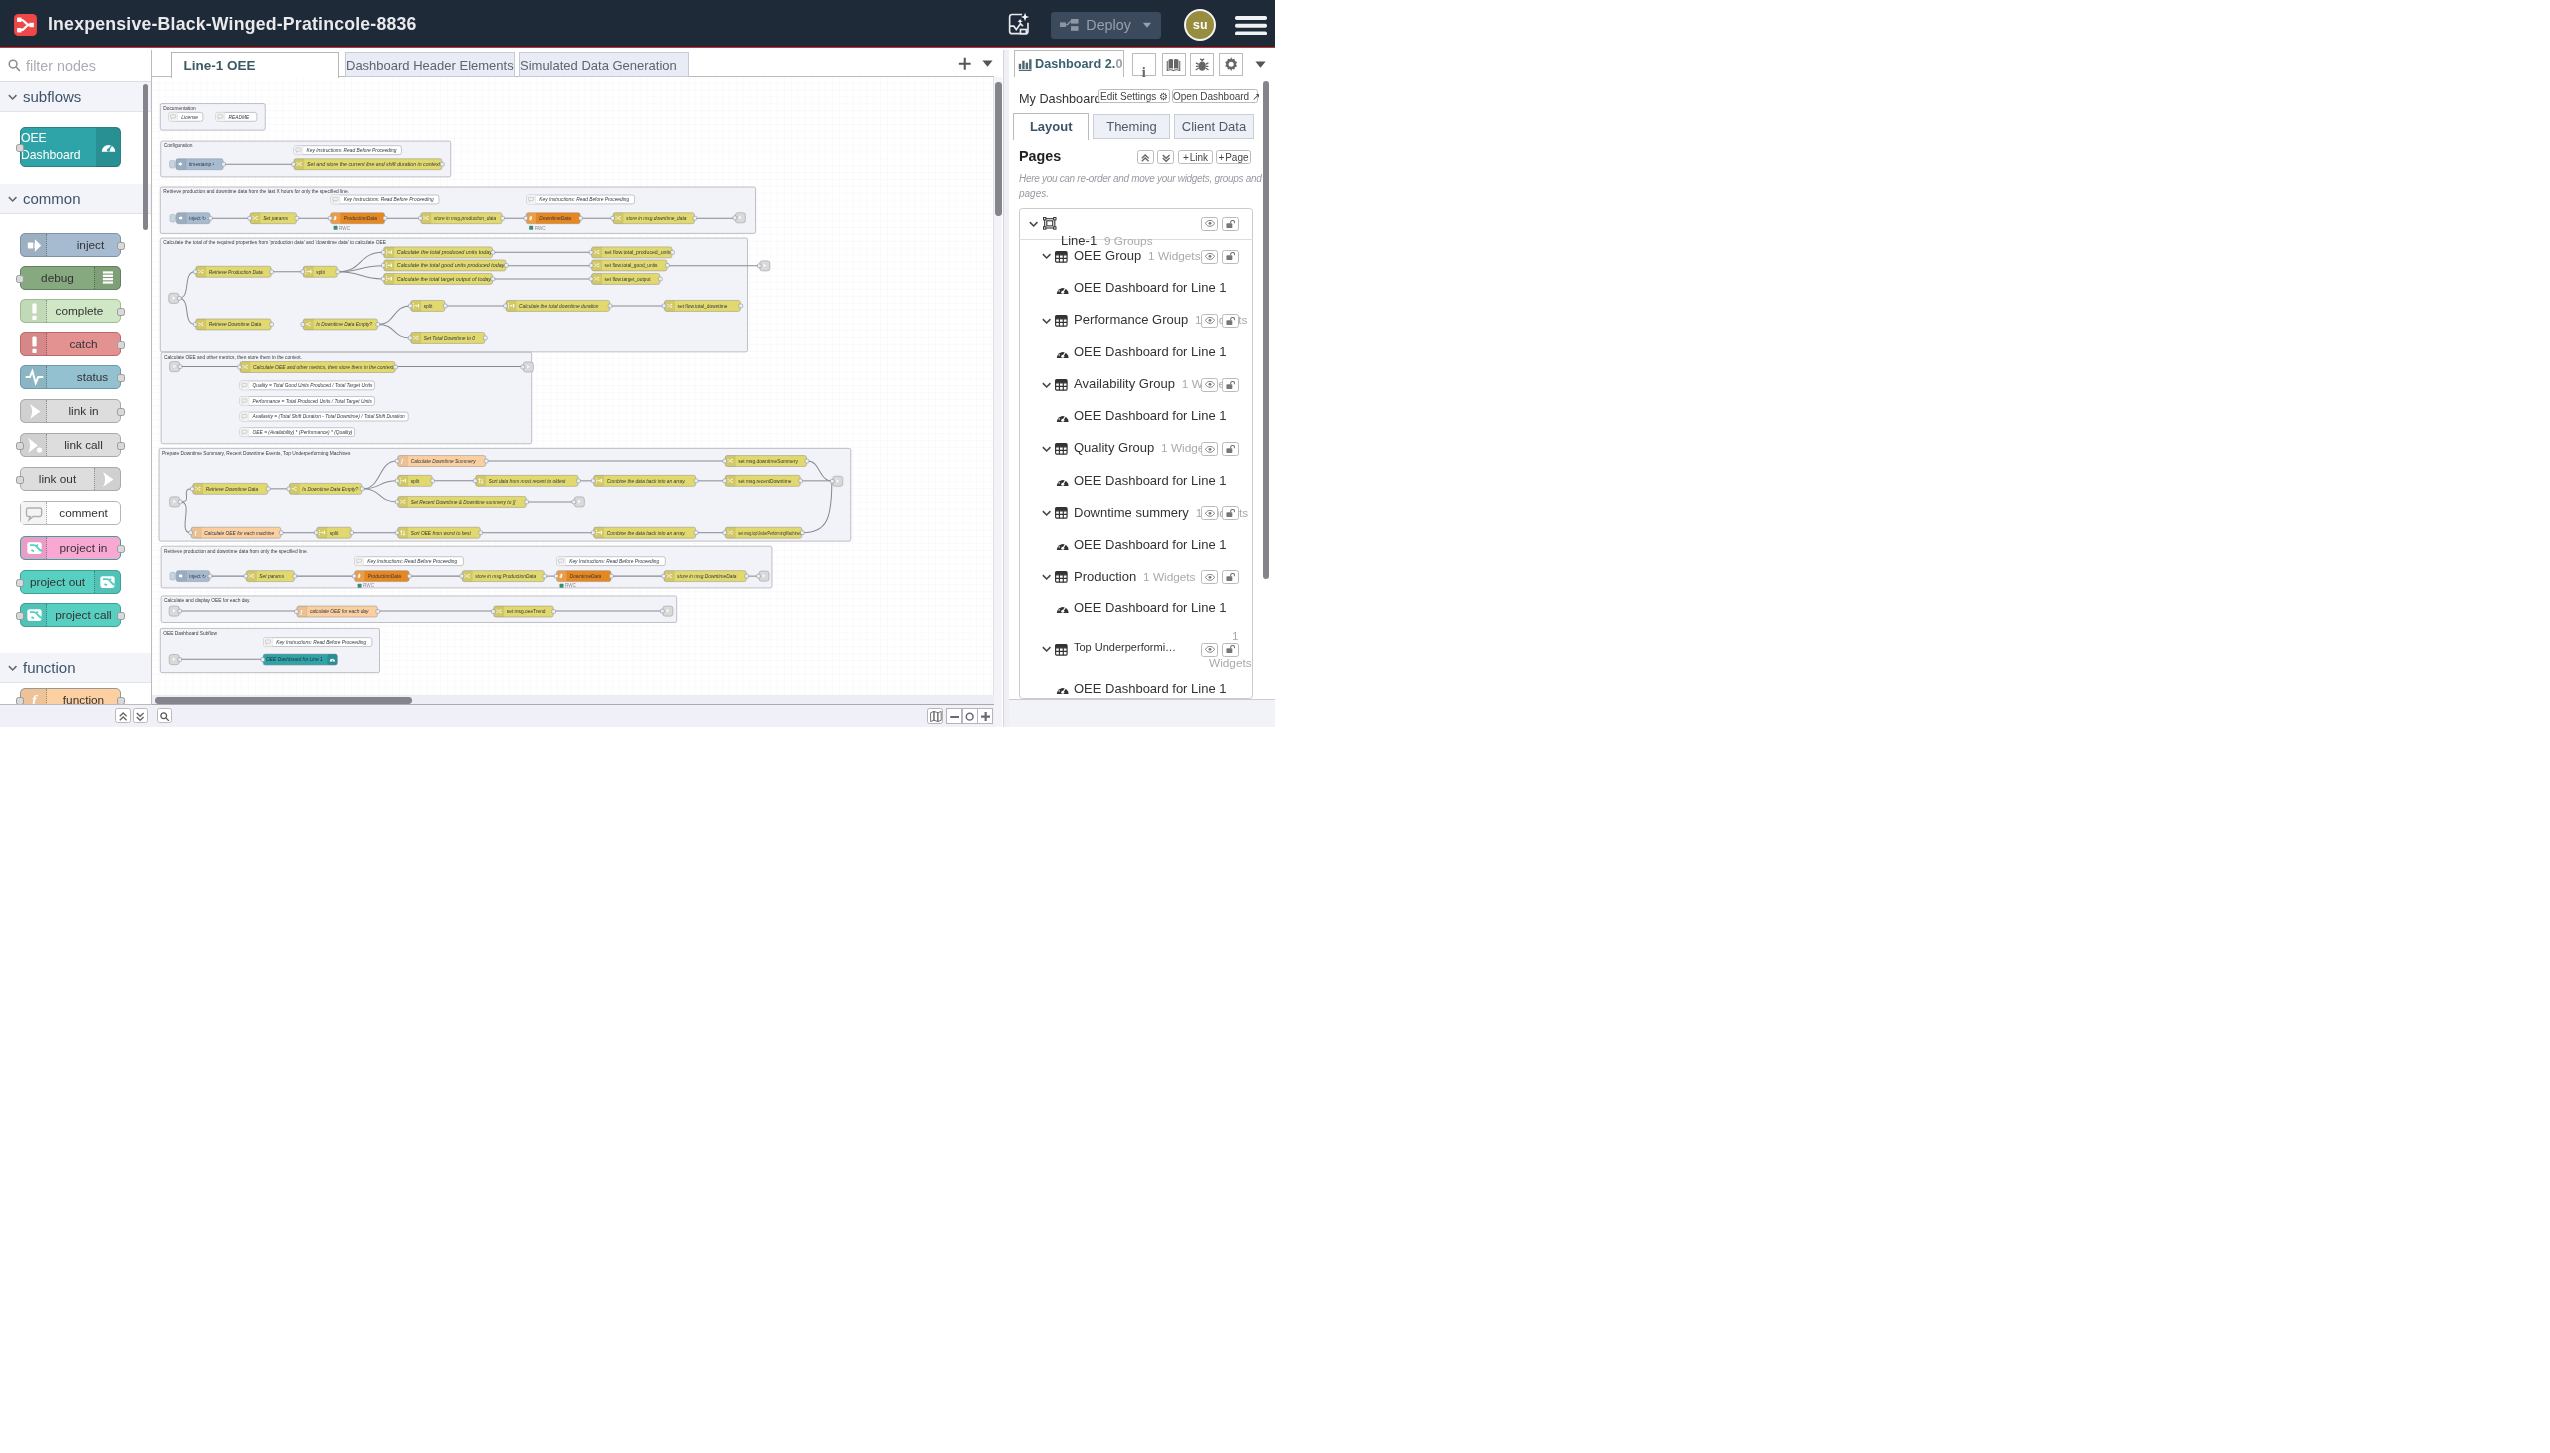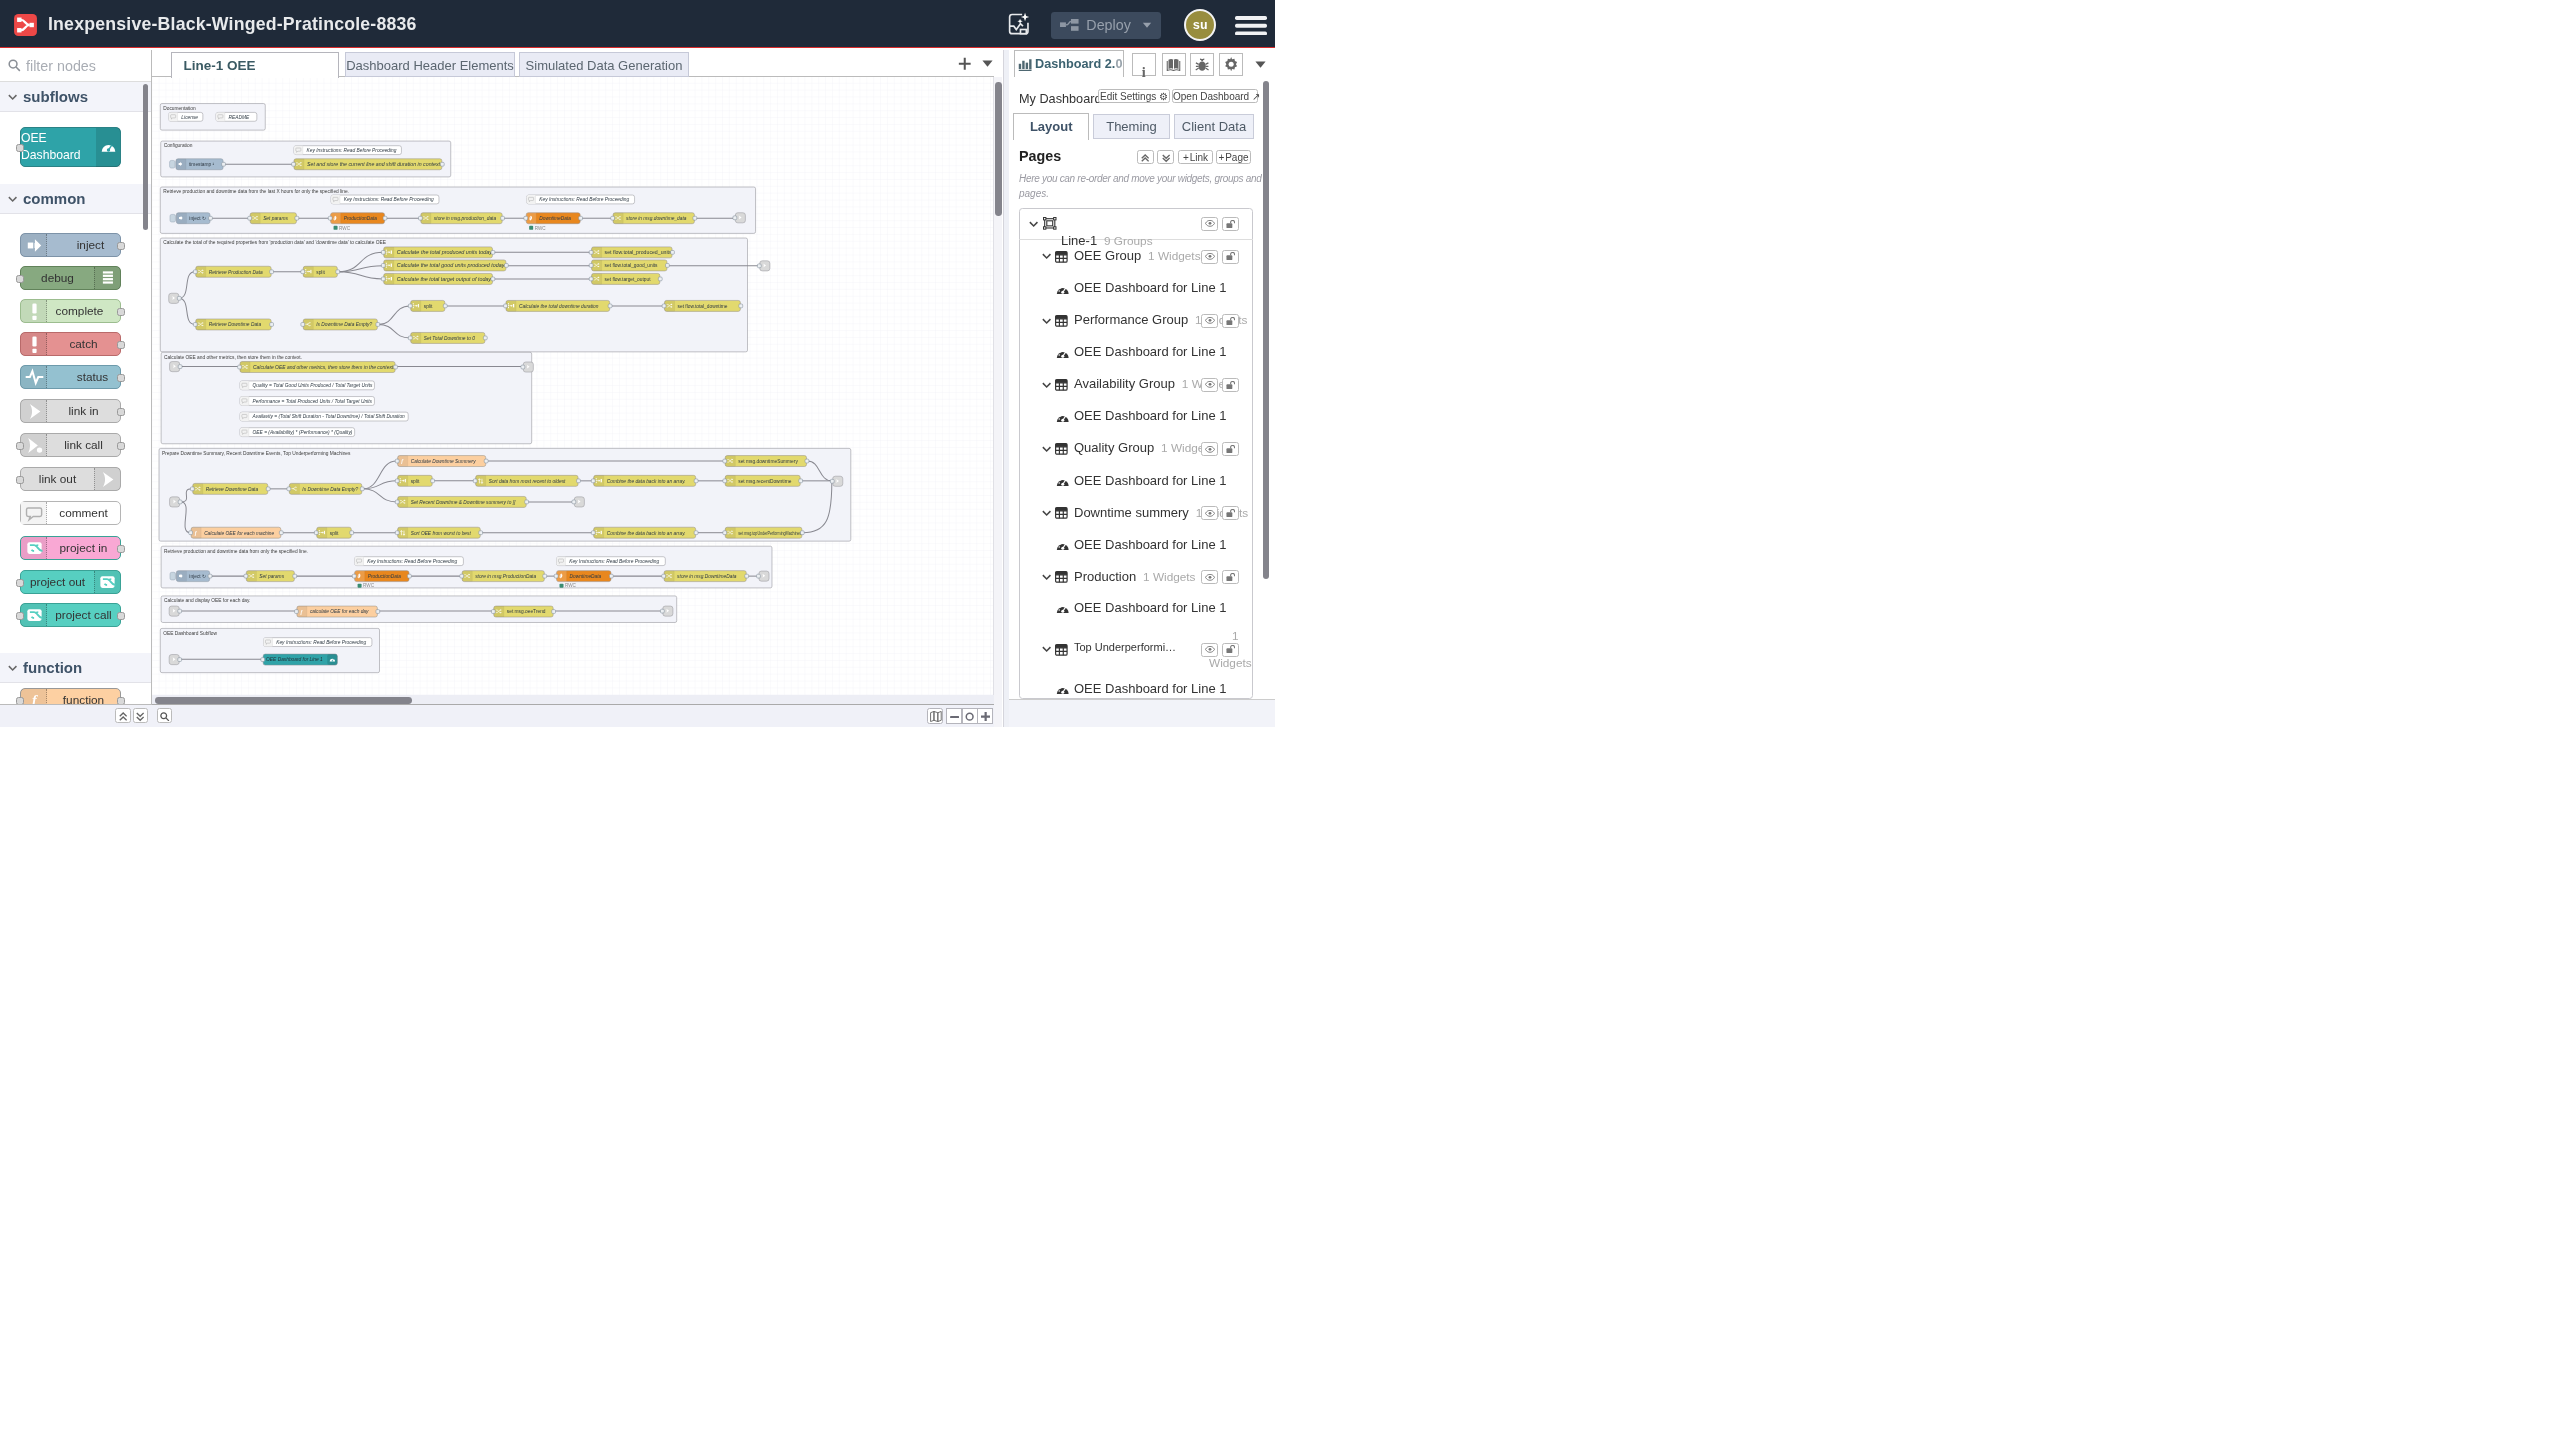--- a/index.html
+++ b/index.html
@@ -3,27 +3,27 @@
 *{margin:0;padding:0;box-sizing:border-box}
 html,body{width:1275px;height:727px;overflow:hidden;font-family:"Liberation Sans",sans-serif;background:#fff}
 .abs{position:absolute}
 #header{position:absolute;left:0;top:0;width:1275px;height:48px;background:#1f2a39;border-bottom:1.7px solid #d92b2b}
 #title{position:absolute;left:48px;top:13.5px;color:#e8eaec;font-size:17.7px;font-weight:700;letter-spacing:0.2px}
 .hicon{position:absolute;top:11.8px}
 #deploy{position:absolute;left:1051px;top:11.8px;width:110px;height:27px;background:#3c4a5d;border-radius:3.4px;color:#97a0ac;font-size:14.3px;display:flex;align-items:center;justify-content:center;gap:7.6px}
 #avatar{position:absolute;left:1184px;top:9.3px;width:32px;height:32px;border-radius:50%;background:#988d3e;border:2.5px solid #f3f3f3;color:#fff;font-size:12.7px;font-weight:700;font-family:'Liberation Mono',monospace;display:flex;align-items:center;justify-content:center}
 #palette{position:absolute;left:0;top:50px;width:152px;height:677px;background:#fff;border-right:0.8px solid #bbb}
 #psearch{position:absolute;left:0;top:0;width:151px;height:32px;border-bottom:0.8px solid #ddd;color:#a9adb4;font-size:14.3px;line-height:32px}
-.pcat{position:absolute;left:0;width:151px;height:30px;background:#f3f4fa;border-bottom:0.8px solid #e2e2e8;color:#3f5368;font-size:15px;font-weight:700;line-height:30px}
+.pcat{position:absolute;left:0;width:151px;height:30px;background:#f3f4fa;border-bottom:0.8px solid #e2e2e8;color:#3f5368;font-size:15px;font-weight:400;line-height:30px}
 .pcat span{margin-left:23px}
 .pnode{position:absolute;left:20px;width:101px;height:23.6px;border-radius:5px;border:0.8px solid #989898;font-size:11.8px;color:#333}
 .plabel{position:absolute;top:0;height:23.6px;line-height:23px;width:100%;text-align:center}
 .pport{position:absolute;top:7.6px;width:8.4px;height:8.4px;background:#d9d9d9;border:0.8px solid #999;border-radius:2.5px}
 #tabbar{position:absolute;left:152px;top:50px;width:842px;height:27px;background:#fff;border-bottom:0.8px solid #bbb}
-.tab{position:absolute;top:1.7px;height:25px;font-size:13.5px;line-height:25px;text-align:center;white-space:nowrap;overflow:hidden}
+.tab{position:absolute;top:1.7px;height:25px;font-size:13.5px;line-height:25px;white-space:nowrap;overflow:hidden}
 .tab.on{background:#fff;border:0.8px solid #b5b5bc;border-bottom:none;color:#3a5a63;font-weight:700;z-index:3;height:26px;text-align:left;padding-left:11.8px}
 .tab.off{background:#e9ebf5;border:0.8px solid #c6c9d8;color:#5b6670;font-size:13px}
 #canvas{position:absolute;left:152px;top:77px;width:842px;height:618px;background:#fff}
 #vsb{position:absolute;left:993px;top:77px;width:9.3px;height:650px;background:#f4f4f8;border-left:0.8px solid #e0e0e6}
 #hsb{position:absolute;left:152px;top:695px;width:842px;height:9.3px;background:#edeef5}
 #cfoot{position:absolute;left:152px;top:704px;width:842px;height:23px;background:#f0f1f8;border-top:0.8px solid #aaa}
 #pfoot{position:absolute;left:0;top:704px;width:152px;height:23px;background:#f0f1f8;border-top:0.8px solid #bbb}
 #gutter{position:absolute;left:1003px;top:50px;width:6.7px;height:677px;background:#eef0f6;border-left:0.8px solid #d5d5dc;border-right:0.8px solid #d5d5dc}
 #sidebar{position:absolute;left:1009px;top:50px;width:266px;height:677px;background:#fff}
 .sbtn{position:absolute;border:0.8px solid #bbb;border-radius:2.5px;background:#fff;color:#666}

